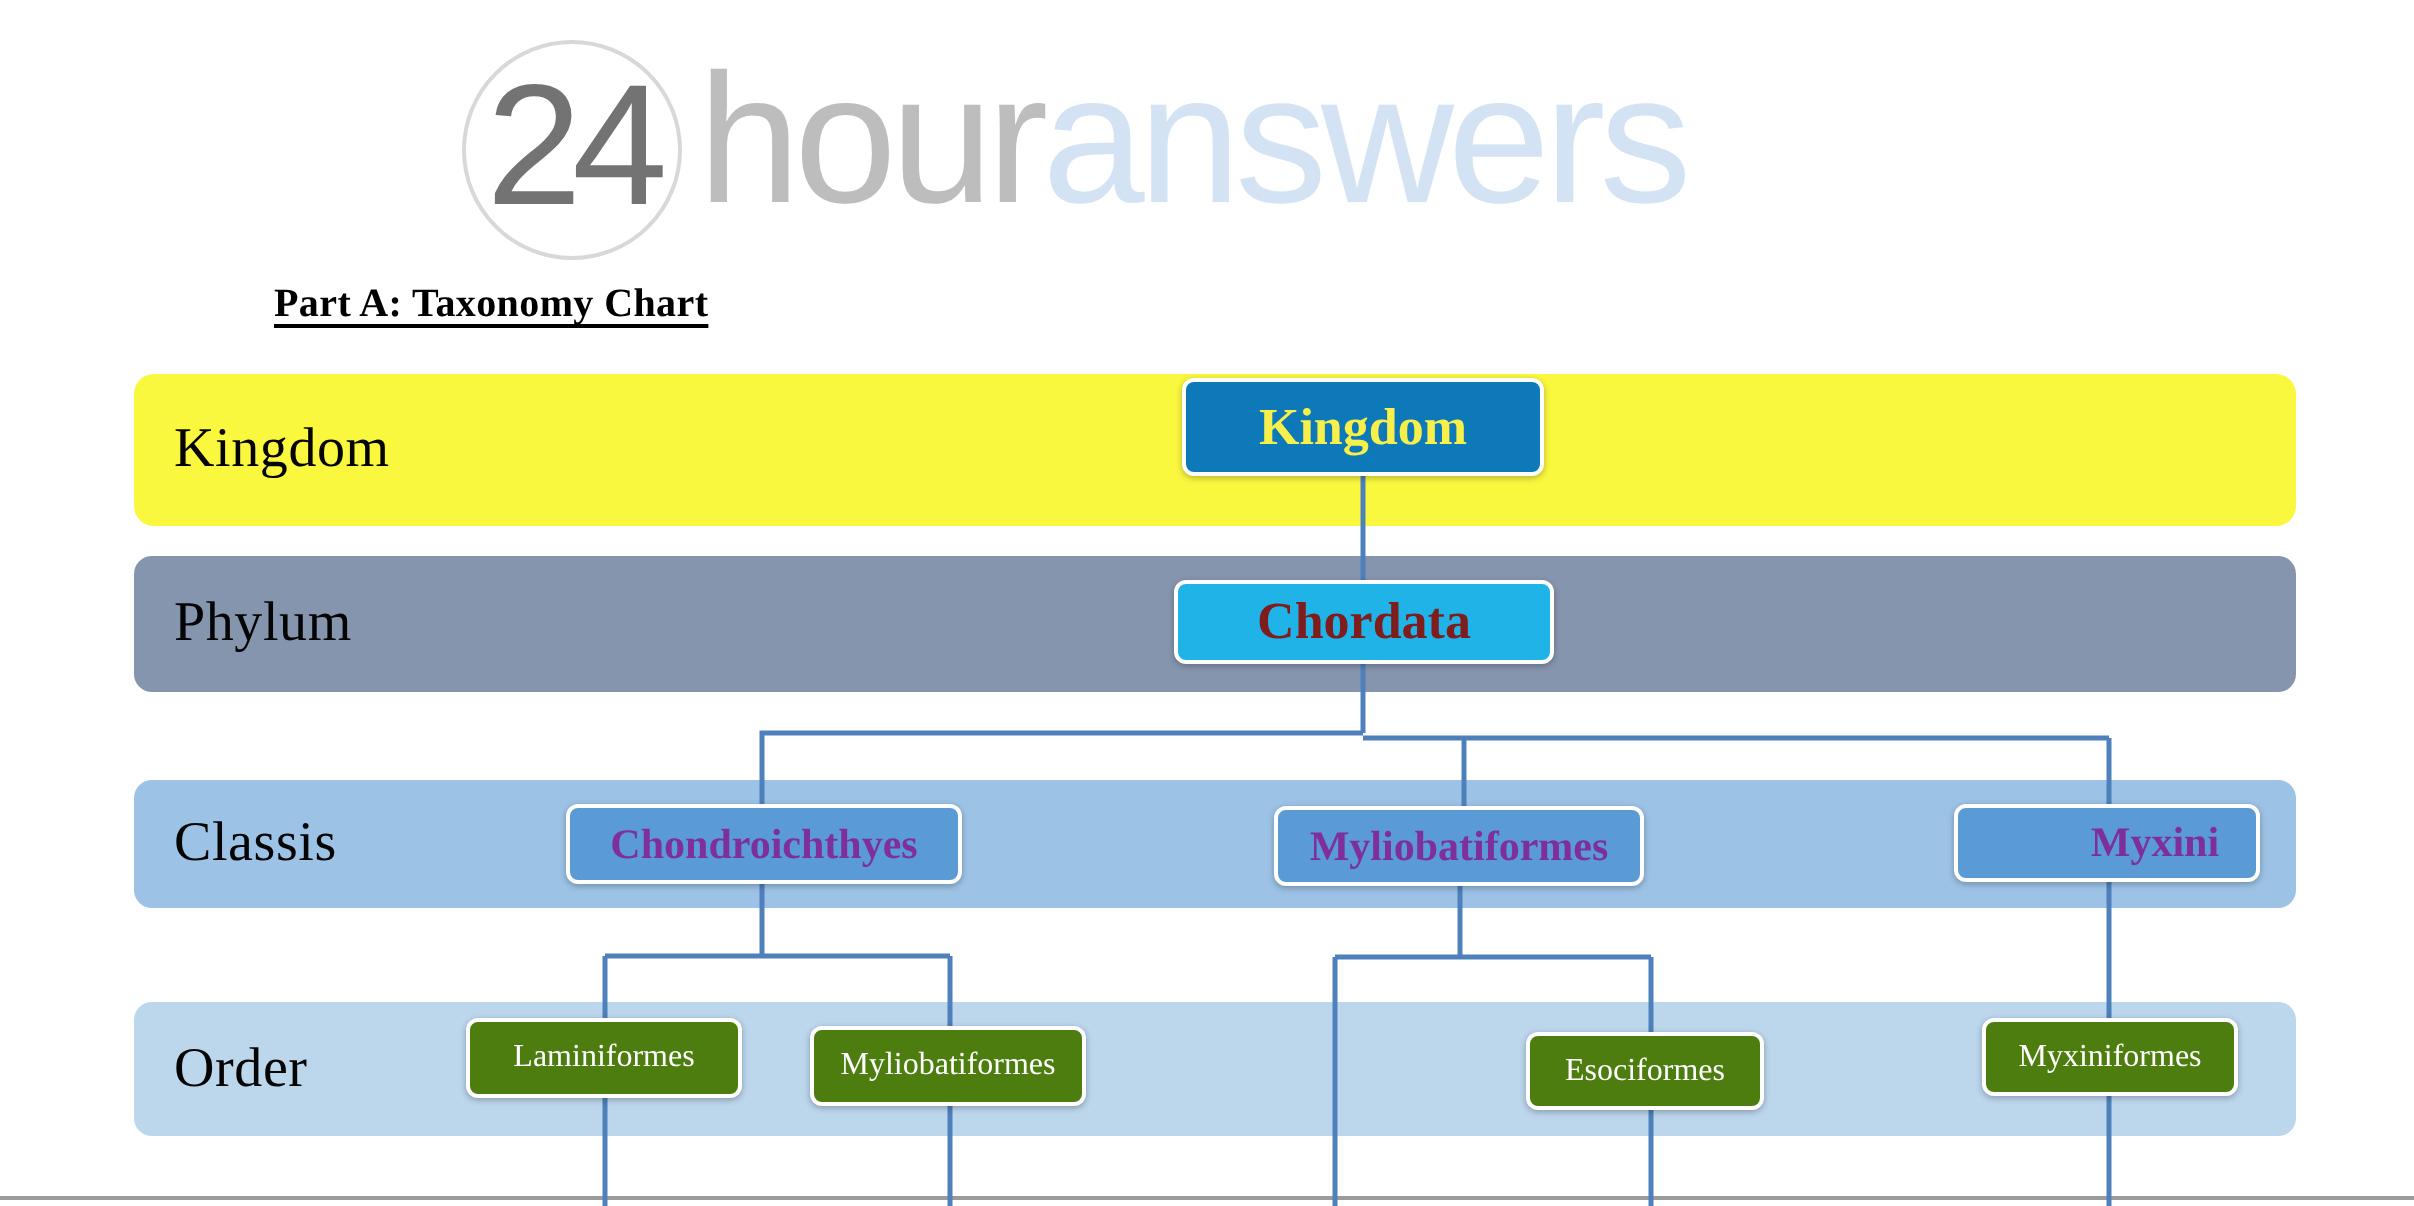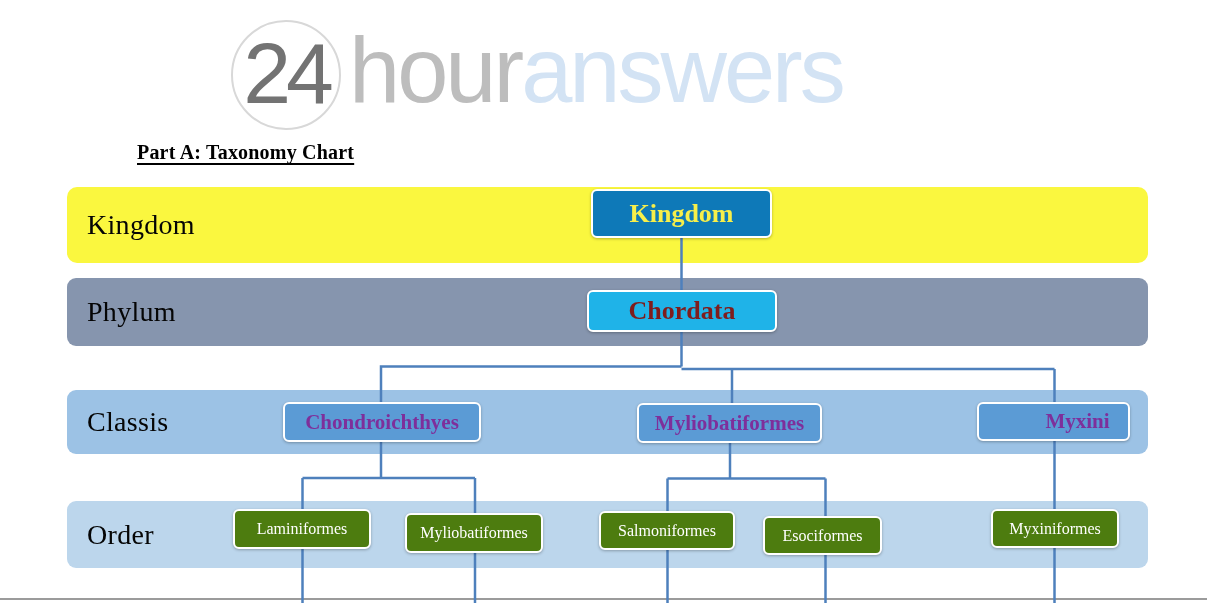--- a/index.html
+++ b/index.html
@@ -123,17 +123,16 @@
 
   <div class="node node-animalia">Kingdom</div>
   <div class="node node-chordata">Chordata</div>
 
   <div class="node node-classis node-chondroichthyes">Chondroichthyes</div>
   <div class="node node-classis node-actinopterygii">Myliobatiformes</div>
   <div class="node node-classis node-myxini">Myxini</div>
 
   <div class="node node-order node-laminiformes">Laminiformes</div>
   <div class="node node-order node-myliobatiformes">Myliobatiformes</div>
-  <div class="node node-order node-salmoniformes">Salmoniformes</div>
   <div class="node node-order node-esociformes">Esociformes</div>
   <div class="node node-order node-myxiniformes">Myxiniformes</div>
 
 </div>
 
 </body></html>

